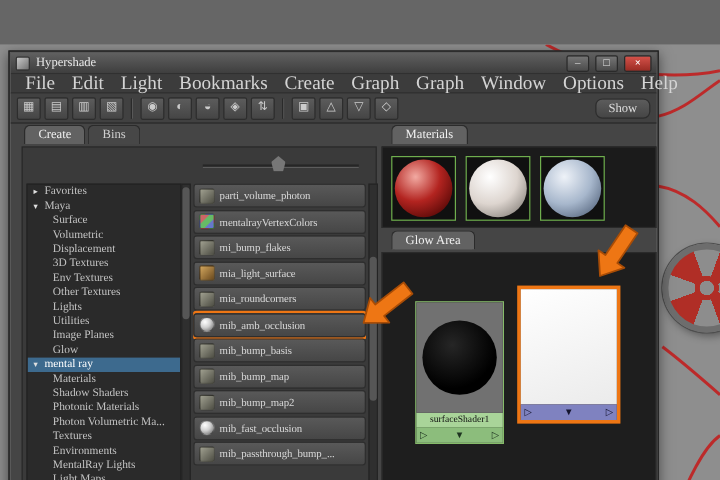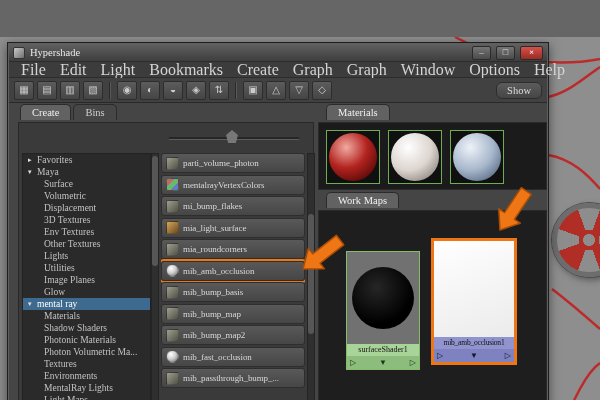--- a/index.html
+++ b/index.html
@@ -153,21 +153,21 @@
       <span class="tbtn">▽</span>
       <span class="tbtn">◇</span>
       <span class="show-btn">Show</span>
     </div>
 
     <div class="ltabs">
       <span class="tab active">Create</span>
       <span class="tab">Bins</span>
     </div>
     <span class="tab active rtab-materials">Materials</span>
-    <span class="tab active rtab-workarea">Work Maps</span>
+    <span class="tab active rtab-workarea">Glow Area</span>
 
     <div class="create-panel">
       <div class="slider-track"></div>
       <div class="slider-handle"></div>
 
       <div class="tree">
         <div class="trow">
             <span class="tarrow">▸</span>
             <span>Favorites</span>
           </div>
@@ -309,21 +309,20 @@
           </div>
         <div class="node-label">surfaceShader1</div>
         <div class="node-ctrl">
           <span>▷</span>
           <span>▼</span>
           <span>▷</span>
         </div>
       </div>
       <div class="node node-mib-wrap">
         <div class="swatch-mib"></div>
-        <div class="node-label">mib_amb_occlusion1</div>
         <div class="node-ctrl">
           <span>▷</span>
           <span>▼</span>
           <span>▷</span>
         </div>
       </div>
     </div>
 
   </div>
 

